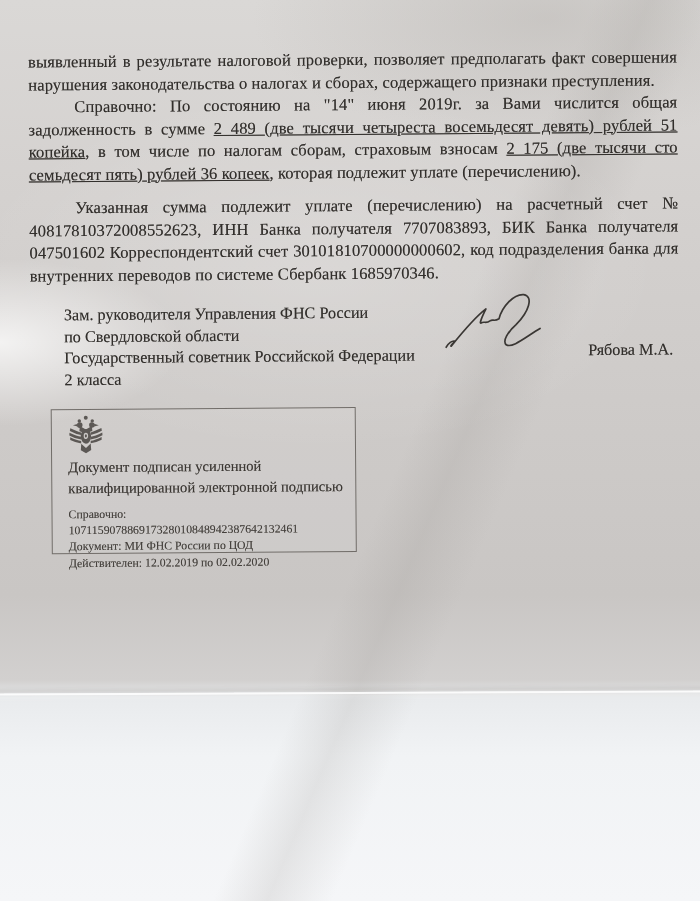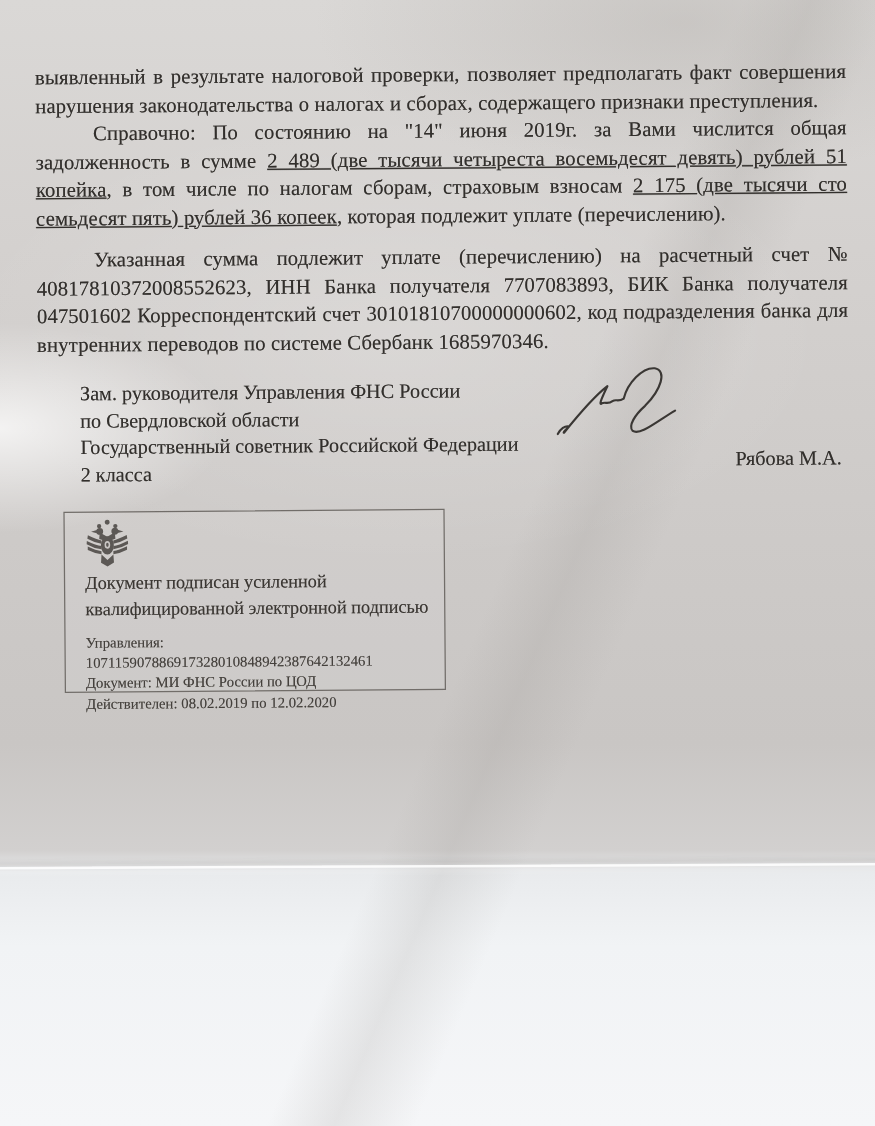--- a/index.html
+++ b/index.html
@@ -40,21 +40,21 @@
   .body-text p{margin:0;}
   .indent{text-indent:46px;}
   .gap{margin-top:11px !important;}
   .u{text-decoration:underline;}
   .sig-block{
     position:absolute;left:64px;top:303px;width:420px;
     font-size:16.2px;line-height:21.6px;
     text-shadow:0 0 0.5px rgba(50,47,44,0.5);
   }
   .signer-name{
-    position:absolute;right:27px;top:360px;
+    position:absolute;right:27px;top:343px;
     font-size:16.2px;text-shadow:0 0 0.5px rgba(50,47,44,0.5);
   }
   .signature{position:absolute;left:436px;top:286px;width:120px;height:80px;}
   .stamp{
     position:absolute;left:50px;top:407px;width:305px;height:145px;
     border:1.3px solid #716d69;
     background:rgba(255,255,255,0.07);
     box-sizing:border-box;
   }
   .eagle{position:absolute;left:15px;top:4px;width:38px;height:41px;opacity:0.88;}
@@ -114,21 +114,21 @@
           <path d="M16.5,33.5 L22,38.5 L27.5,33.5 L28,41 L22,44.5 L16,41 Z"></path>
           <ellipse cx="22" cy="24.5" rx="2.6" ry="3.6" fill="#c9c6c4"></ellipse>
           <ellipse cx="22" cy="24.5" rx="1.2" ry="2" fill="#4d4945"></ellipse>
         </g>
       </svg>
       <div class="stamp-title">
         <div>Документ подписан усиленной</div>
         <div>квалифицированной электронной подписью</div>
       </div>
       <div class="stamp-meta">
-        <div><span>Управления:</span> <span>107115907886917328010848942387642132461</span></div>
+        <div><span>Справочно:</span> <span>107115907886917328010848942387642132461</span></div>
         <div><span>Документ:</span> <span>МИ ФНС России по ЦОД</span></div>
-        <div><span>Действителен:</span> <span>08.02.2019 по 12.02.2020</span></div>
+        <div><span>Действителен:</span> <span>12.02.2019 по 02.02.2020</span></div>
       </div>
     </div>
 
   </div>
   <div class="fold-line"></div>
 </div>
 
 </body></html>

